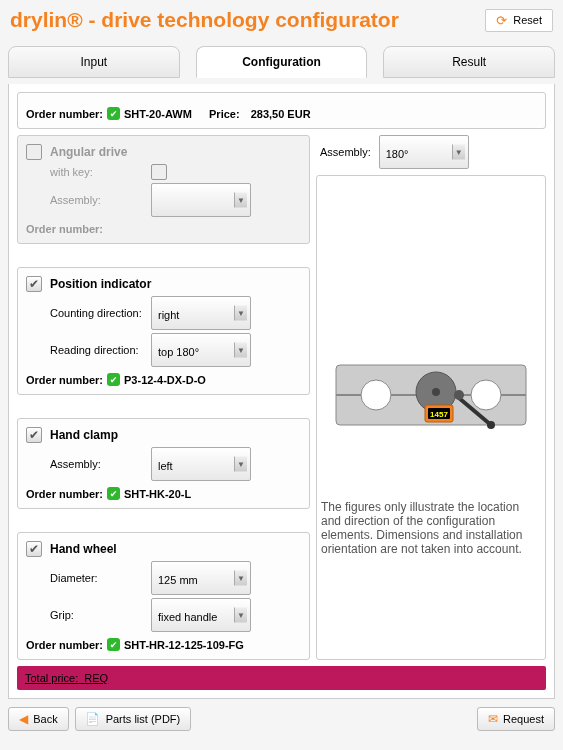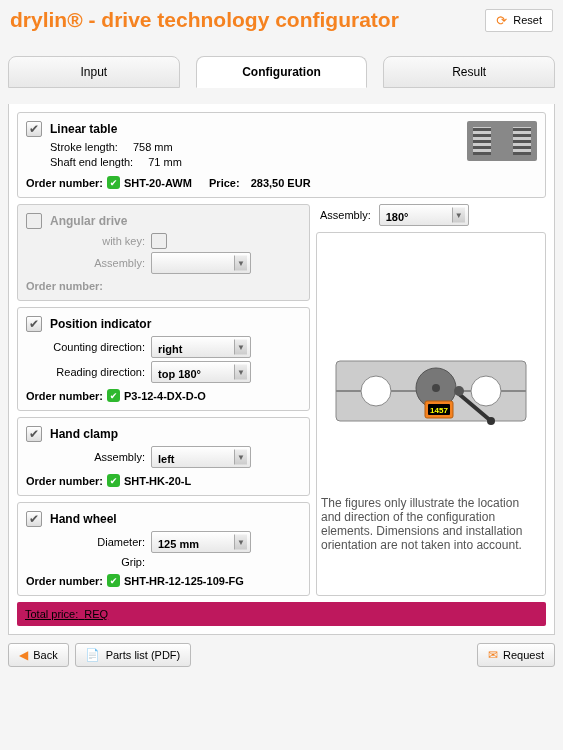--- a/index.html
+++ b/index.html
@@ -1,37 +1,37 @@
 <!DOCTYPE html>
 <html><head>
 <meta charset="utf-8">
 <style>
 * { box-sizing: border-box; margin: 0; padding: 0; }
 body { font-family: Arial, sans-serif; font-size: 11px; background: #f5f5f5; width: 563px; }
 .header { display: flex; justify-content: space-between; align-items: center; padding: 8px 10px; }
 .title { color: #f58220; font-size: 21px; font-weight: bold; }
 .reset-btn { display: flex; align-items: center; gap: 6px; background: #fff; border: 1px solid #ccc; padding: 3px 10px; border-radius: 2px; cursor: pointer; font-size: 11px; }
 .reset-icon { color: #f58220; font-size: 13px; }
-.tabs { display: flex; gap: 16px; margin: 16px 8px; }
+.tabs { display: flex; gap: 16px; margin: 6px 8px; }
 .tab { flex: 1; text-align: center; padding: 8px 0; background: linear-gradient(#fafafa,#e8e8e8); border: 1px solid #ccc; border-radius: 8px 8px 0 0; cursor: pointer; font-size: 12px; }
 .tab.active { background: #fff; font-weight: bold; border-bottom-color: #fff; }
 .content { margin: 0 8px; border: 1px solid #ccc; border-top: none; background: #fff; padding: 8px; display: flex; flex-direction: column; gap: 6px; }
 .panel { border: 1px solid #ccc; border-radius: 3px; padding: 8px; position: relative; background: #fdfdfd; }
 .panel.disabled { background: #f2f2f2; color: #999; }
 .row-top { display: flex; gap: 6px; }
-.left-col { flex: 1; display: flex; flex-direction: column; gap: 6px; text-align: right; }
+.left-col { flex: 1; display: flex; flex-direction: column; gap: 23px; }
 .right-col { width: 230px; display: flex; flex-direction: column; gap: 6px; }
 .chkrow { display: flex; align-items: center; gap: 8px; margin-bottom: 4px; }
 .chk { width: 16px; height: 16px; background: linear-gradient(#fff,#ddd); border: 1px solid #999; border-radius: 2px; display: flex; align-items: center; justify-content: center; cursor: pointer; }
 .chk.checked::after { content: "✔"; color: #555; font-size: 12px; line-height: 1; }
 .chk.checked-off { background: #eee; }
 .ptitle { font-weight: bold; font-size: 12px; }
 .field { display: flex; align-items: center; gap: 6px; margin: 3px 0 2px 24px; font-size: 11px; }
 .flabel { width: 95px; }
-.select { display:flex; align-items:center; width: 100px; height: 22px; background: linear-gradient(#fff,#e8e8e8); border: 1px solid #aaa; border-radius: 2px; padding: 4px 18px 0 6px; position: relative; font-size: 11px; cursor: pointer; font-weight: bold; }
+.select { display:flex; align-items:center; width: 100px; height: 34px; background: linear-gradient(#fff,#e8e8e8); border: 1px solid #aaa; border-radius: 2px; padding: 4px 18px 0 6px; position: relative; font-size: 11px; cursor: pointer; }
 .select::after { content: "▼"; position: absolute; right: 3px; top: 50%; transform: translateY(-50%); font-size: 8px; color: #666; background: linear-gradient(#eee,#ccc); border-left: 1px solid #aaa; padding: 3px 2px; }
 .orderline { font-size: 11px; margin-top: 6px; display: flex; align-items: center; gap: 4px; }
 .orderline b { font-weight: bold; }
 .badge { display: inline-flex; width: 13px; height: 13px; background: #2eb82e; color: #fff; border-radius: 3px; align-items: center; justify-content: center; font-size: 9px; }
 .linear-top { display: flex; justify-content: space-between; }
 .linear-img { width: 70px; height: 40px; background: #888; border-radius: 2px; position: relative; }
 .linear-img::before,.linear-img::after{content:"";position:absolute;top:6px;bottom:6px;width:18px;background:repeating-linear-gradient(0deg,#555 0,#555 3px,#ccc 3px,#ccc 6px);}
 .linear-img::before{left:6px}.linear-img::after{right:6px}
 .total { background: #be185d; padding: 6px 8px; font-size: 11px; border-radius: 2px; text-decoration: underline; }
 .footer { display: flex; justify-content: space-between; padding: 8px; }
@@ -55,31 +55,20 @@
 
 <div class="tabs">
   <div class="tab">Input</div>
   <div class="tab active">Configuration</div>
   <div class="tab">Result</div>
 </div>
 
 <div class="content">
 
   <div class="panel">
-    <div class="linear-top">
-      <div>
-        <div class="chkrow">
-          <div class="chk checked"></div>
-          <span class="ptitle">Linear table</span>
-        </div>
-        <div class="field"><span>Stroke length:</span>&nbsp;<span>758 mm</span></div>
-        <div class="field"><span>Shaft end length:</span>&nbsp;<span>71 mm</span></div>
-      </div>
-      <div class="linear-img"></div>
-    </div>
     <div class="orderline">
       <b>Order number:</b>
       <span class="badge">✔</span>
       <b>SHT-20-AWM</b>
       &nbsp;&nbsp;&nbsp;
       <b>Price:</b>&nbsp;
       <b>283,50 EUR</b>
     </div>
   </div>
 
@@ -144,20 +133,21 @@
         <div class="chkrow">
           <div class="chk checked"></div>
           <span class="ptitle">Hand wheel</span>
         </div>
         <div class="field">
             <span class="flabel">Diameter:</span>
             <div class="select">125 mm</div>
           </div>
         <div class="field">
             <span class="flabel">Grip:</span>
+            <div class="select">fixed handle</div>
           </div>
         <div class="orderline">
           <b>Order number:</b>
           <span class="badge">✔</span>
           <b>SHT-HR-12-125-109-FG</b>
         </div>
       </div>
     </div>
 
     <div class="right-col">

